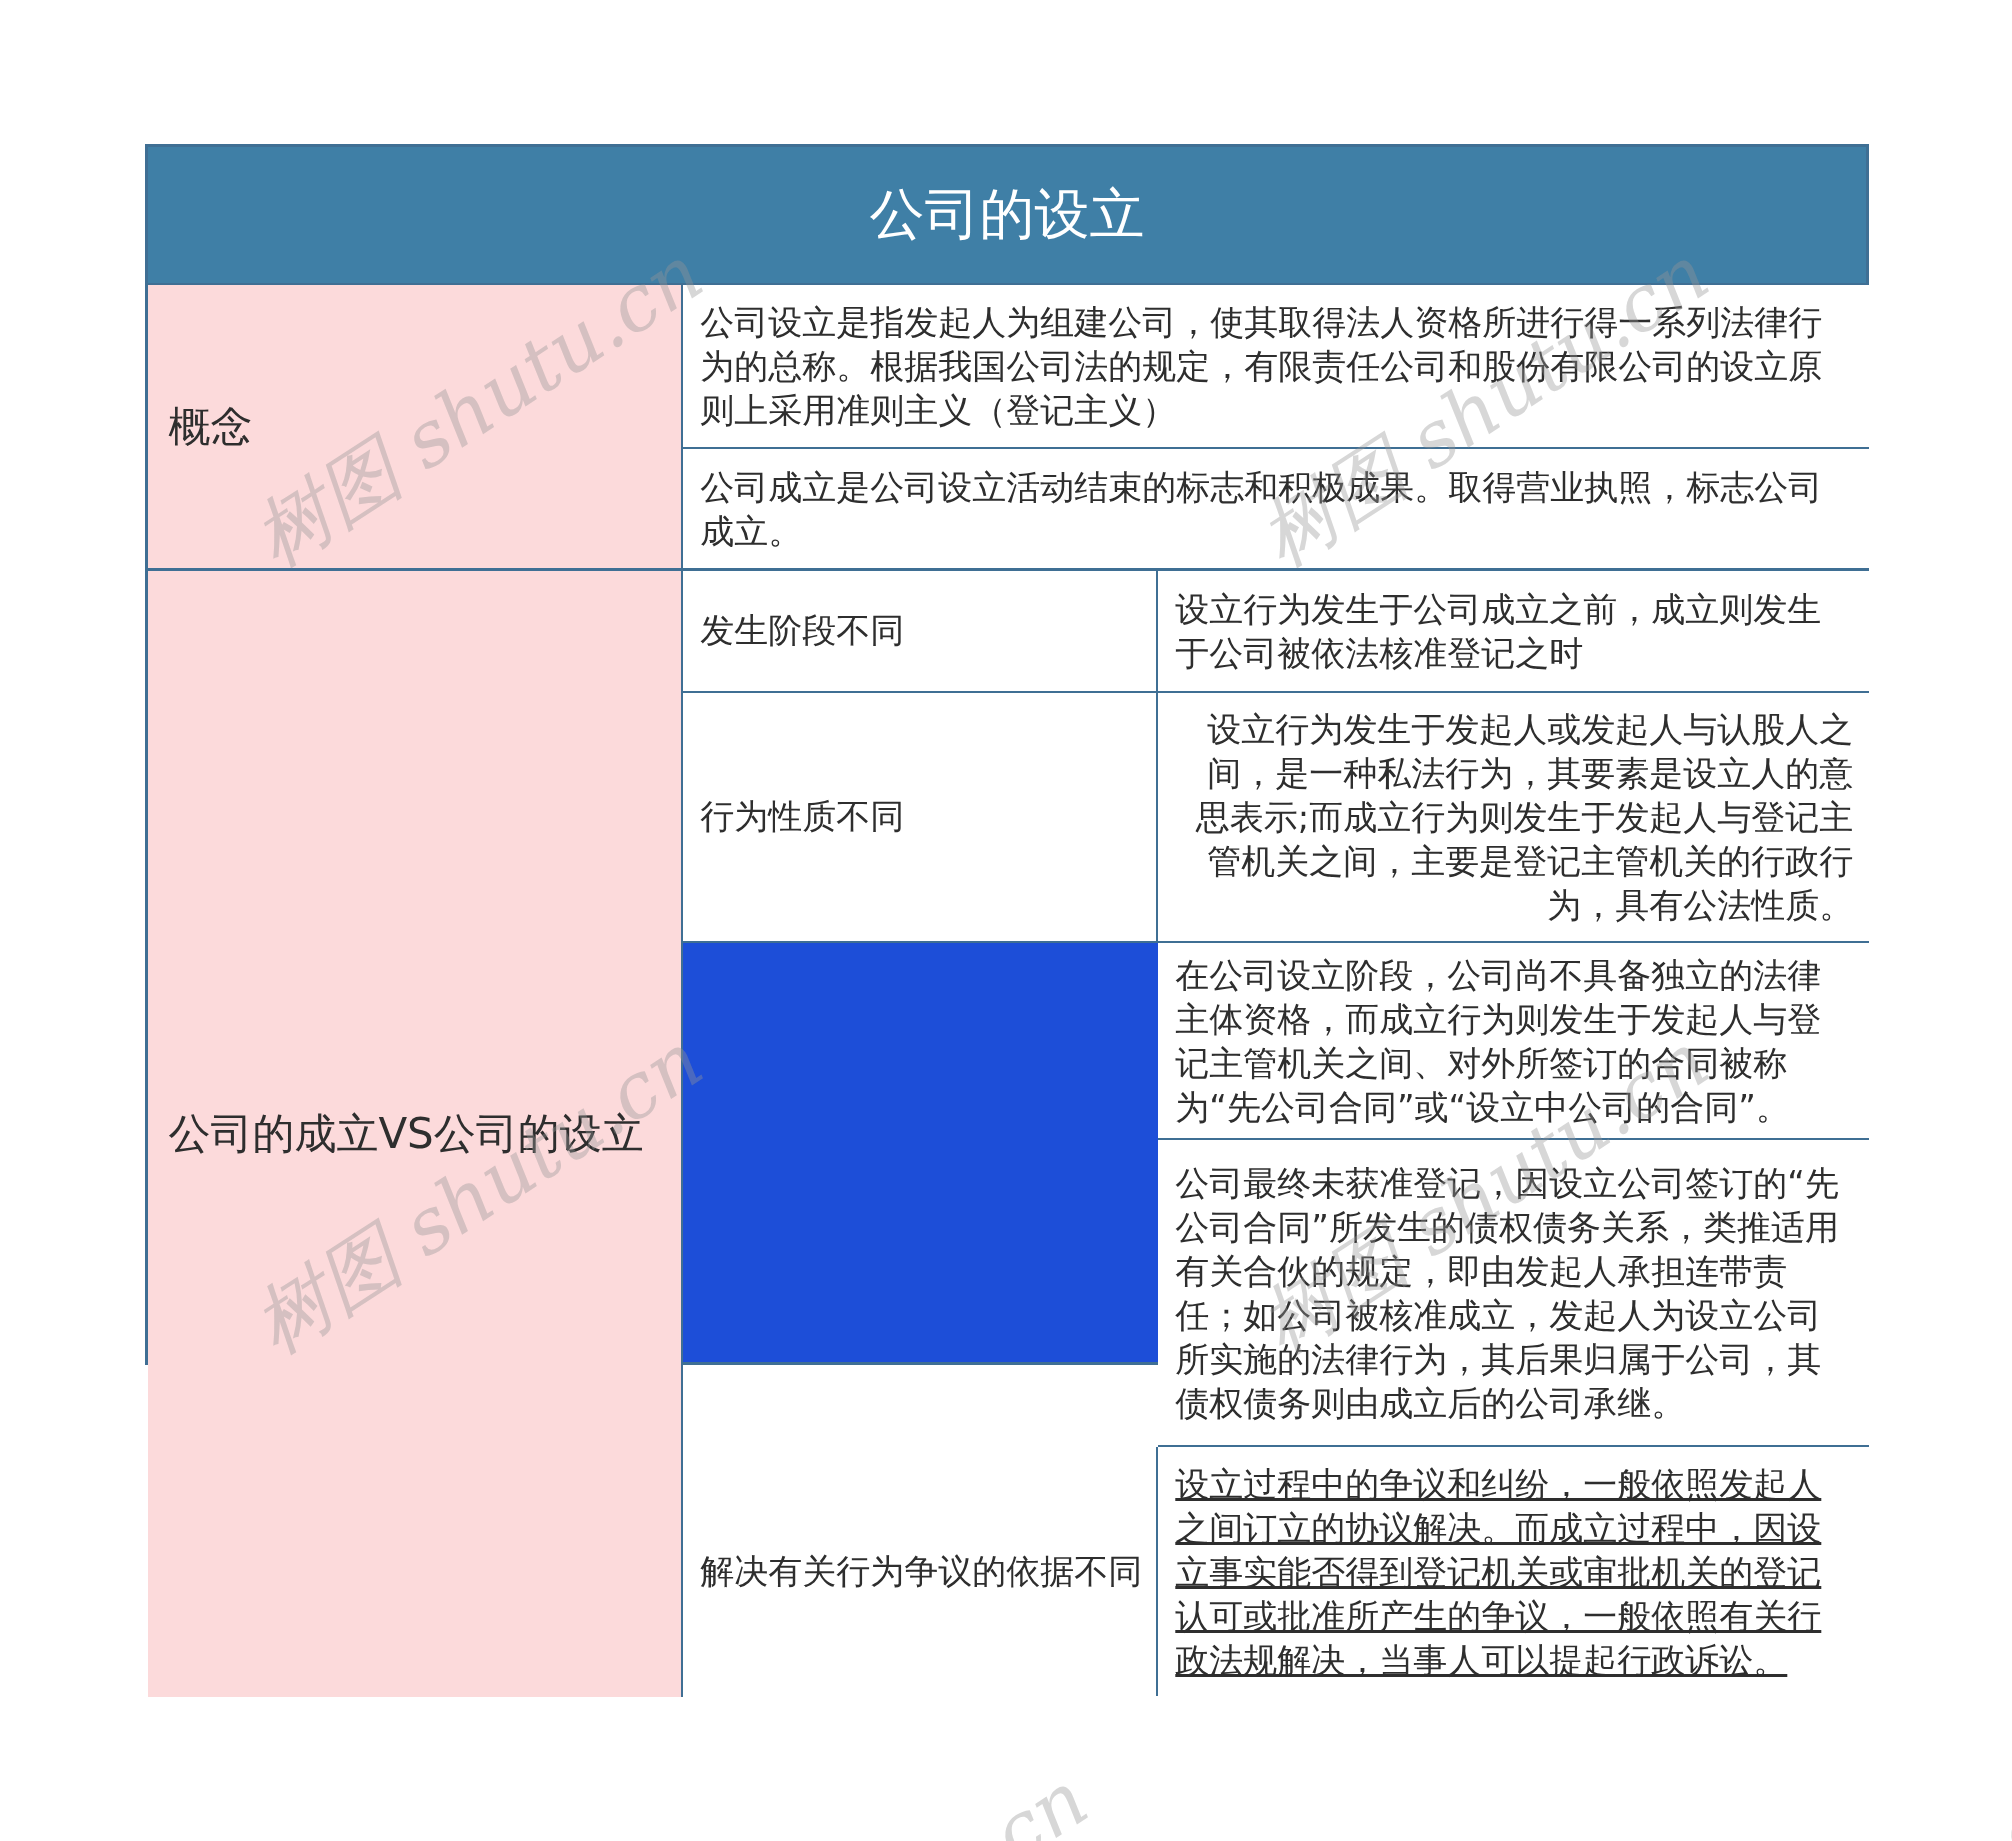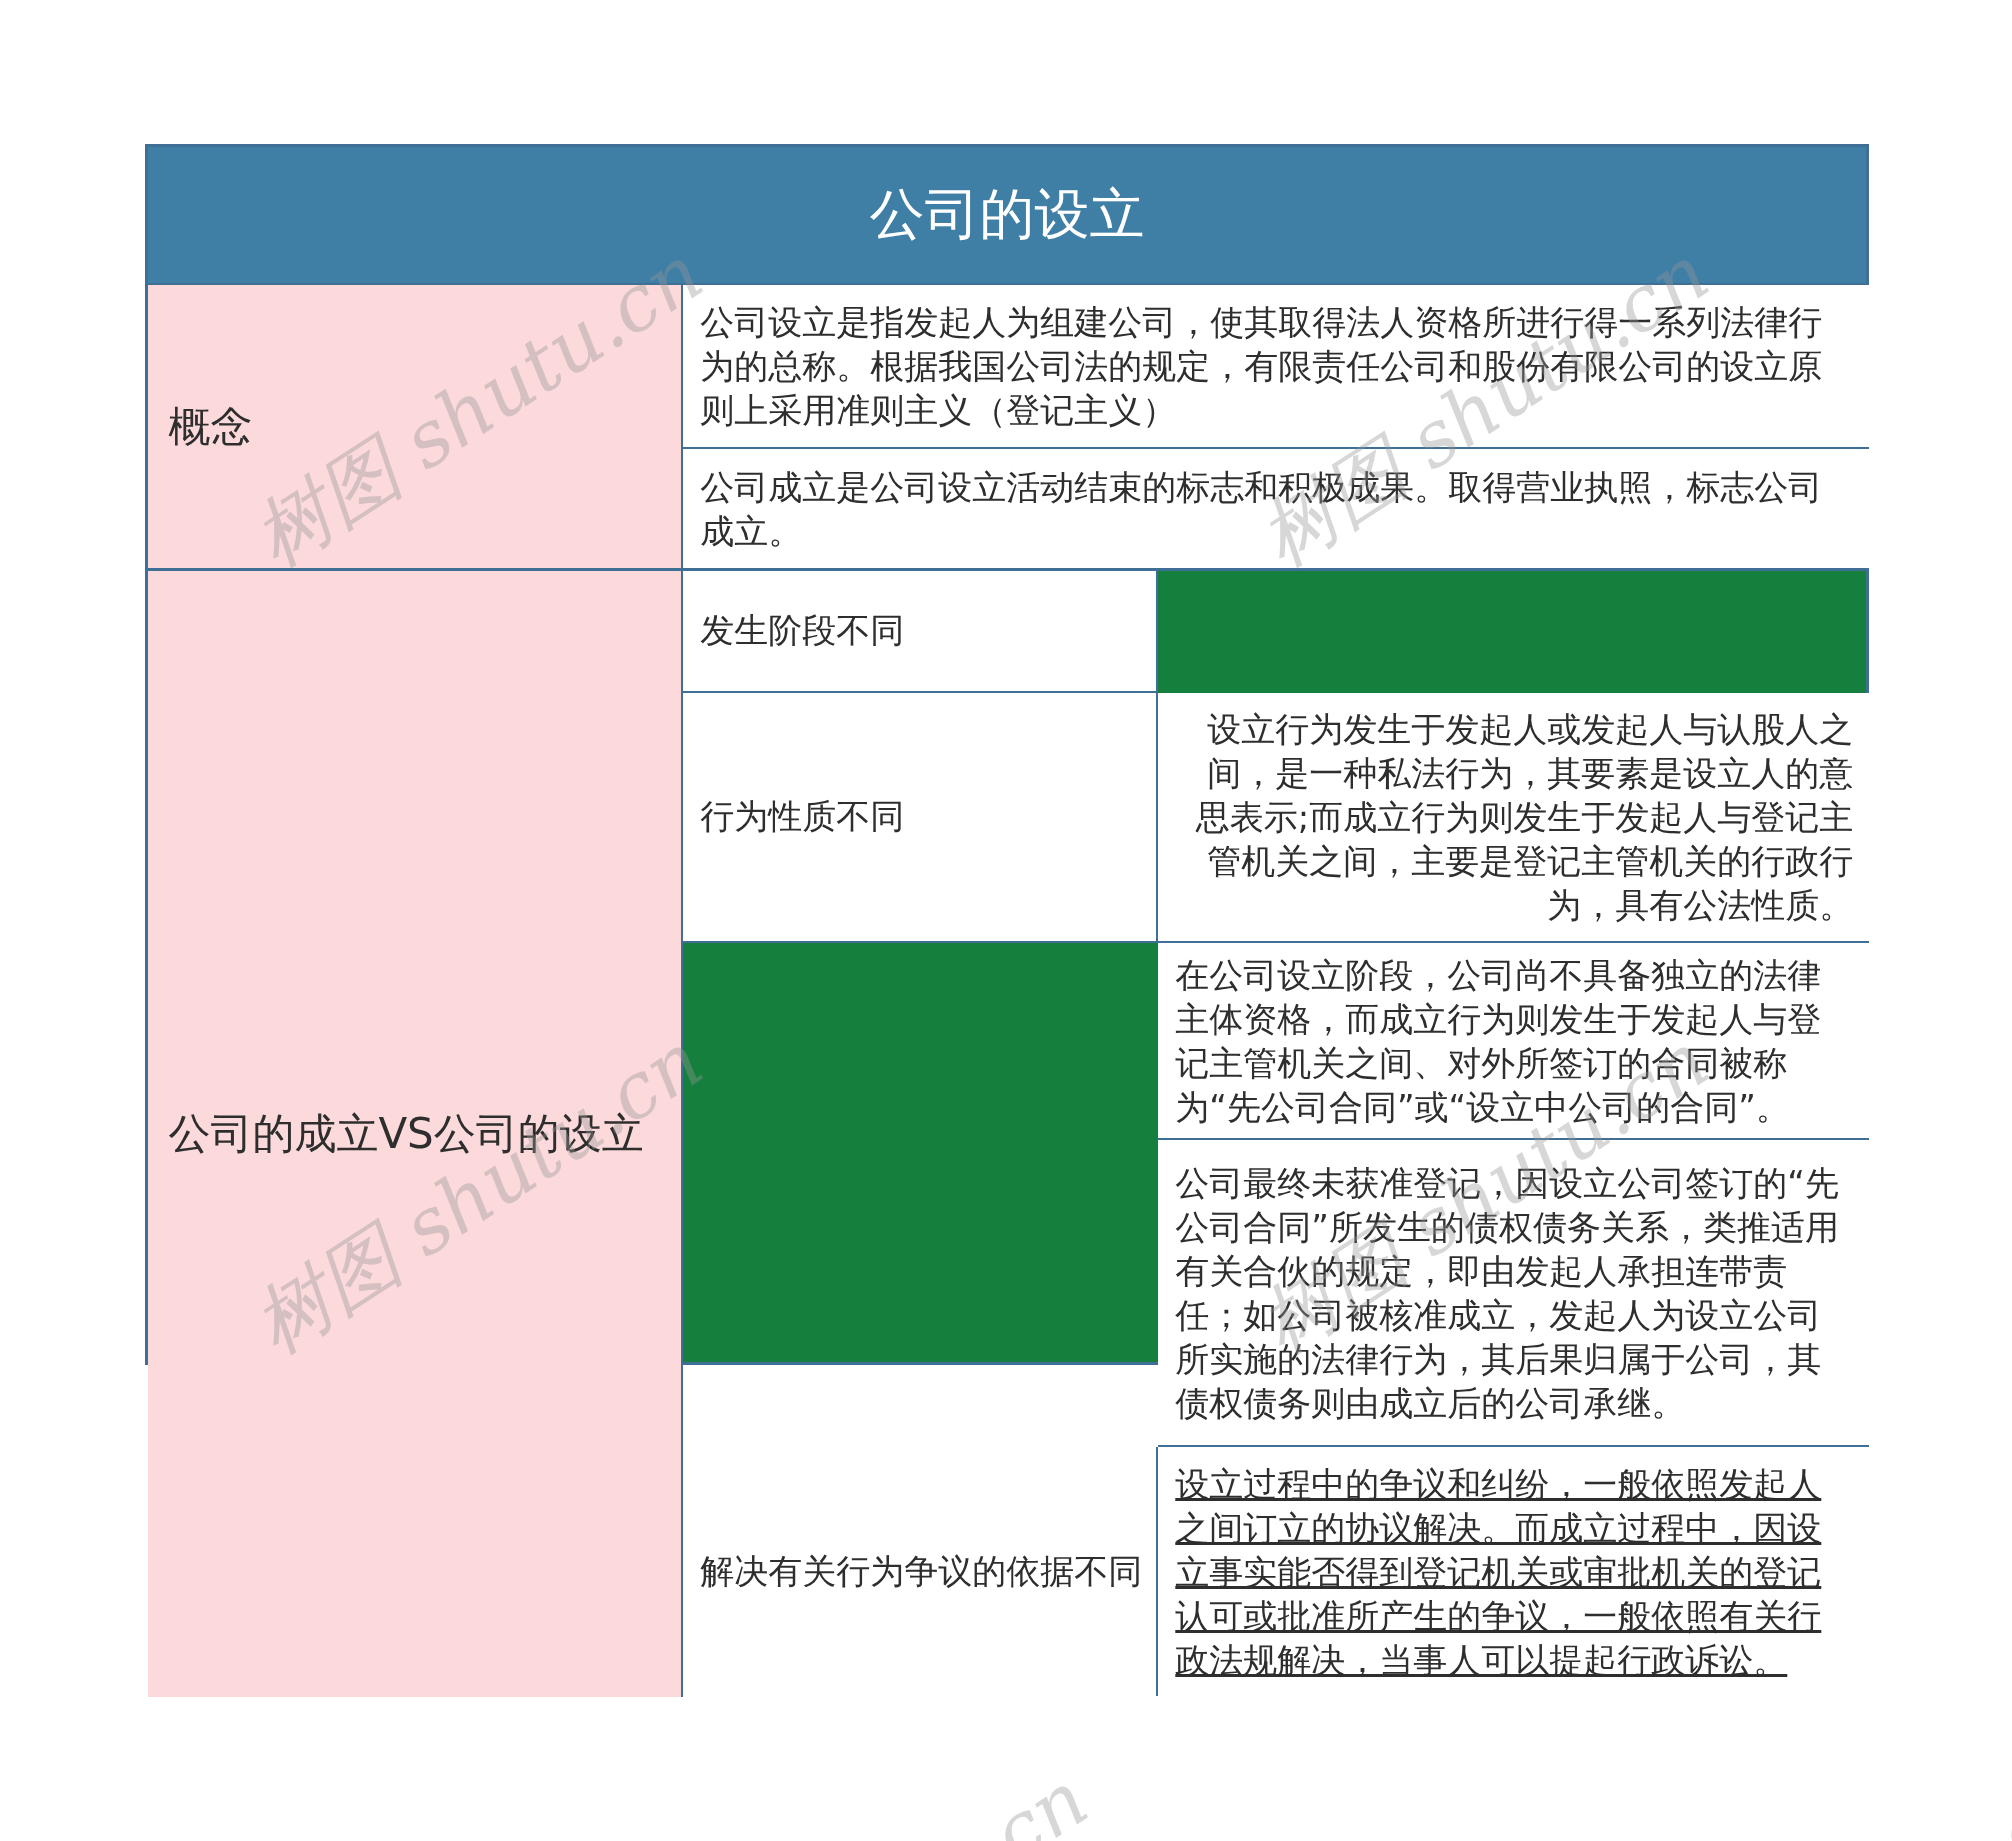--- a/index.html
+++ b/index.html
@@ -1,19 +1,19 @@
 <!DOCTYPE html>
 <html style="font-size:12.6px"><head>
 <meta charset="utf-8">
 <style>
   html, body { margin: 0; padding: 0; background: #ffffff; }
   body { width: 2013px; height: 1842px; position: relative; overflow: hidden;
          font-family: "DejaVu Sans", "Liberation Sans", sans-serif; color: #2b2b2b; }
   .table { position: absolute; left: 145px; top: 144px; width: 1724px; height: 1221px;
-           box-sizing: border-box; border: 3.1px solid #3f6f94; background: #15803d; }
+           box-sizing: border-box; border: 3.1px solid #3f6f94; background: #1d4ed8; }
   .cell { position: absolute; box-sizing: border-box; display: flex; align-items: center; }
   .header { left: 0; top: 0; width: 100%; height: 138px; background: #3f7fa6;
             justify-content: center; color: #ffffff; font-size: 55px;
             border-bottom: 2.4px solid #3f6f94; }
   .cat { background: #fcdadb; font-size: 42px; padding-left: 20.4px; color: #2e2e2e;
          border-right: 2.4px solid #3f6f94; border-bottom: 3.1px solid #3f6f94; }
   .txt { font-size: 34px; line-height: 44px; padding: 0 15.7px 0 17.3px; background: #ffffff;
          border-bottom: 2.4px solid #3f6f94; color: #2e2e2e; }
   .sub { font-size: 34px; padding-left: 17.3px; background: #ffffff;
          border-right: 2.4px solid #3f6f94; border-bottom: 2.4px solid #3f6f94; color: #2e2e2e; }
@@ -42,20 +42,23 @@
     <span>公司成立是公司设立活动结束的标志和积极成果。取得营业执照，标志公司成立。</span>
   </div>
 
   <div class="cell cat last" style="left:0; top:424px; width:535px; height:1126px;">
     <span>公司的成立VS公司的设立</span>
   </div>
 
   <div class="cell sub" style="left:535px; top:424px; width:475px; height:122px;">
     <span>发生阶段不同</span>
   </div>
+  <div class="cell txt" style="left:1010px; top:424px; width:711px; height:122px;">
+    <span>设立行为发生于公司成立之前，成立则发生于公司被依法核准登记之时</span>
+  </div>
 
   <div class="cell sub" style="left:535px; top:546px; width:475px; height:250px;">
     <span>行为性质不同</span>
   </div>
   <div class="cell txt" style="left:1010px; top:546px; width:711px; height:250px;text-align:right;">
     <span>设立行为发生于发起人或发起人与认股人之间，是一种私法行为，其要素是设立人的意思表示;而成立行为则发生于发起人与登记主管机关之间，主要是登记主管机关的行政行为，具有公法性质。</span>
   </div>
 
   <div class="cell txt" style="left:1010px; top:796px; width:711px; height:197px;">
     <span>在公司设立阶段，公司尚不具备独立的法律主体资格，而成立行为则发生于发起人与登记主管机关之间、对外所签订的合同被称为“先公司合同”或“设立中公司的合同”。</span>

